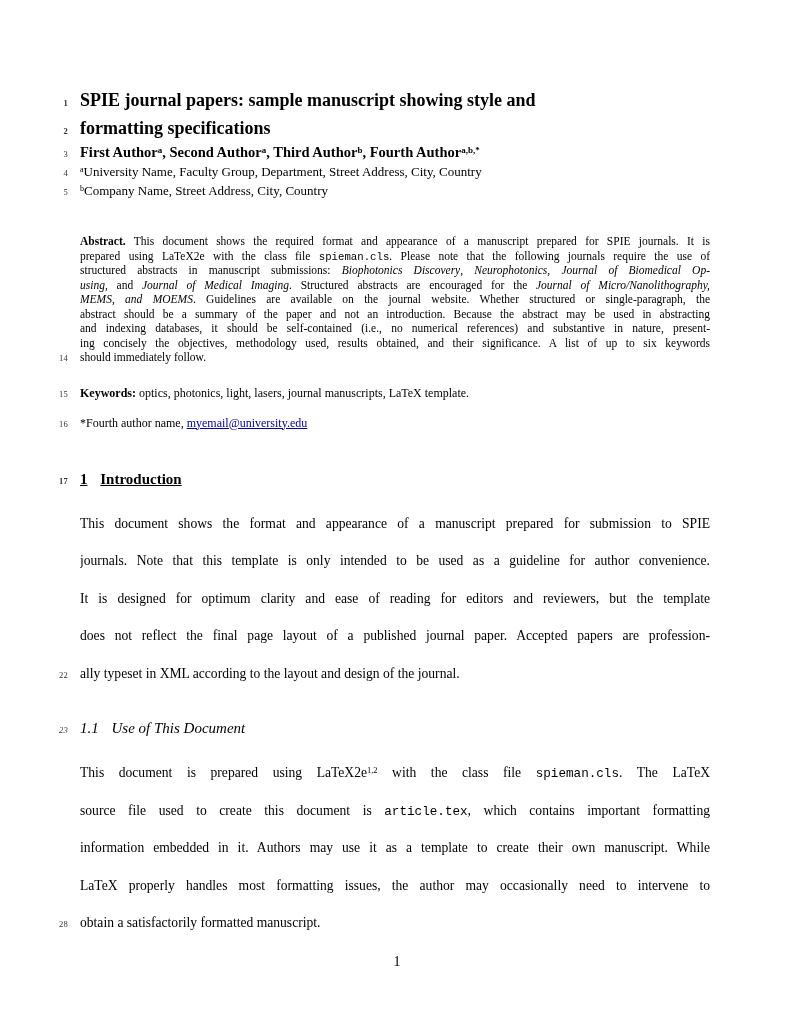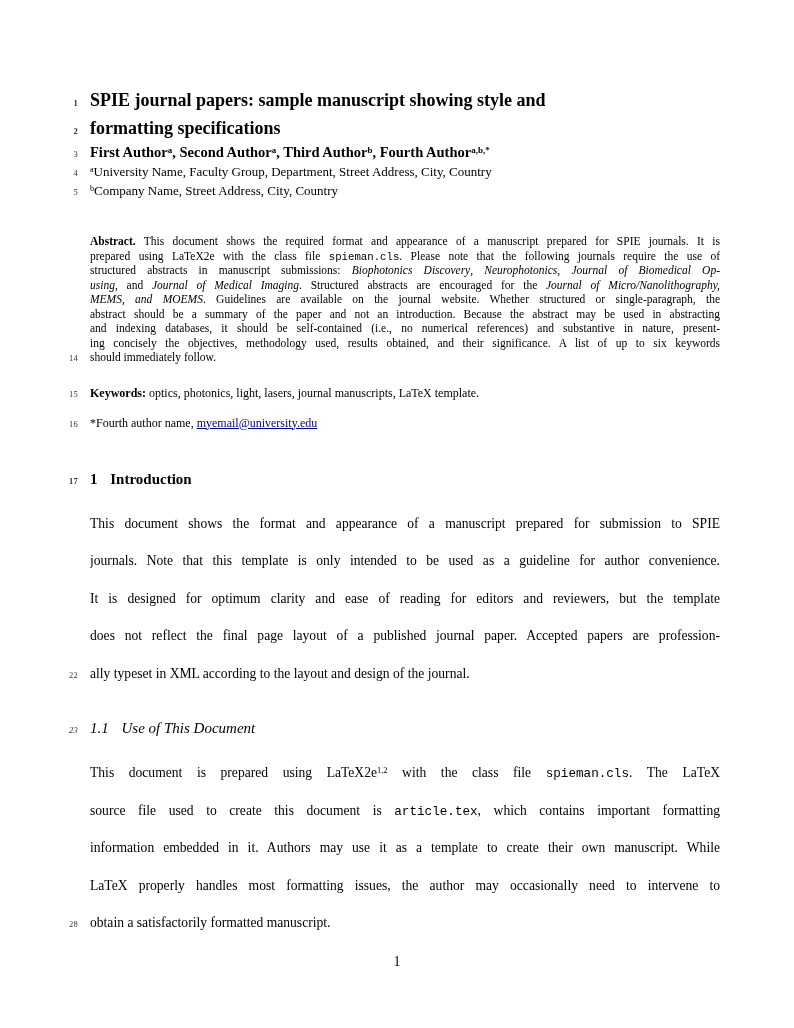--- a/index.html
+++ b/index.html
@@ -2,21 +2,21 @@
 <html style="--link-color: #00008B;"><head>
 <meta charset="utf-8">
 <style>
   * { margin:0; padding:0; box-sizing:border-box; }
   html,body { background:#ffffff; }
   .page {
     position:relative; width:794px; height:1028px; background:#fff;
     font-family:"Liberation Serif","DejaVu Serif",serif; color:#000;
     overflow:hidden; margin:0 auto;
   }
-  .content { position:absolute; left:90px; top:88px; width:630px; }
+  .content { position:absolute; left:80px; top:88px; width:630px; }
   .block { position:relative; }
   .line { position:relative; }
   .lnum {
     display:inline-block; width:26px; margin-left:-38px; margin-right:12px;
     text-align:right; font-size:8.5px; color:#333; letter-spacing:0.3px;
   }
   .just { text-align:justify; text-align-last:justify; }
   .seg.b { font-weight:bold; }
   .seg.i { font-style:italic; }
   .seg.mono { font-family:"Liberation Mono","DejaVu Sans Mono",monospace; font-size:0.93em; }
@@ -24,21 +24,21 @@
   .seg.gap { margin-right:0.85em; }
   a.seg.link { color:var(--link-color,#00008B); text-decoration:underline; cursor:pointer; }
 
   .title { font-size:18px; line-height:25px; font-weight:bold; }
   .authors { font-size:13px; line-height:17px; }
   .authors .author-names { font-size:14.5px; line-height:17px; }
   .abstract { margin-top:33px; font-size:11.5px; line-height:14.5px; }
   .abstract .line.just { overflow:hidden; max-height:14.5px; }
   .keywords { margin-top:20px; font-size:12px; line-height:15px; }
   .footnote { margin-top:14px; font-size:12px; line-height:15px; }
-  .section { margin-top:37px; font-size:15px; line-height:20px; font-weight:bold; }
+  .section { margin-top:37px; font-size:15px; line-height:20px; font-weight:bold;text-decoration:underline; }
   .subsection { margin-top:24px; font-size:15px; line-height:20px; font-style:italic; }
   .para { margin-top:14px; font-size:13.6px; line-height:37.5px; }
   .para .line.just { overflow:hidden; max-height:37.5px; }
 
   .page-footer {
     position:absolute; left:0; right:0; top:954px; text-align:center;
     font-size:14px; line-height:16px;
   }
 </style>
 </head>

